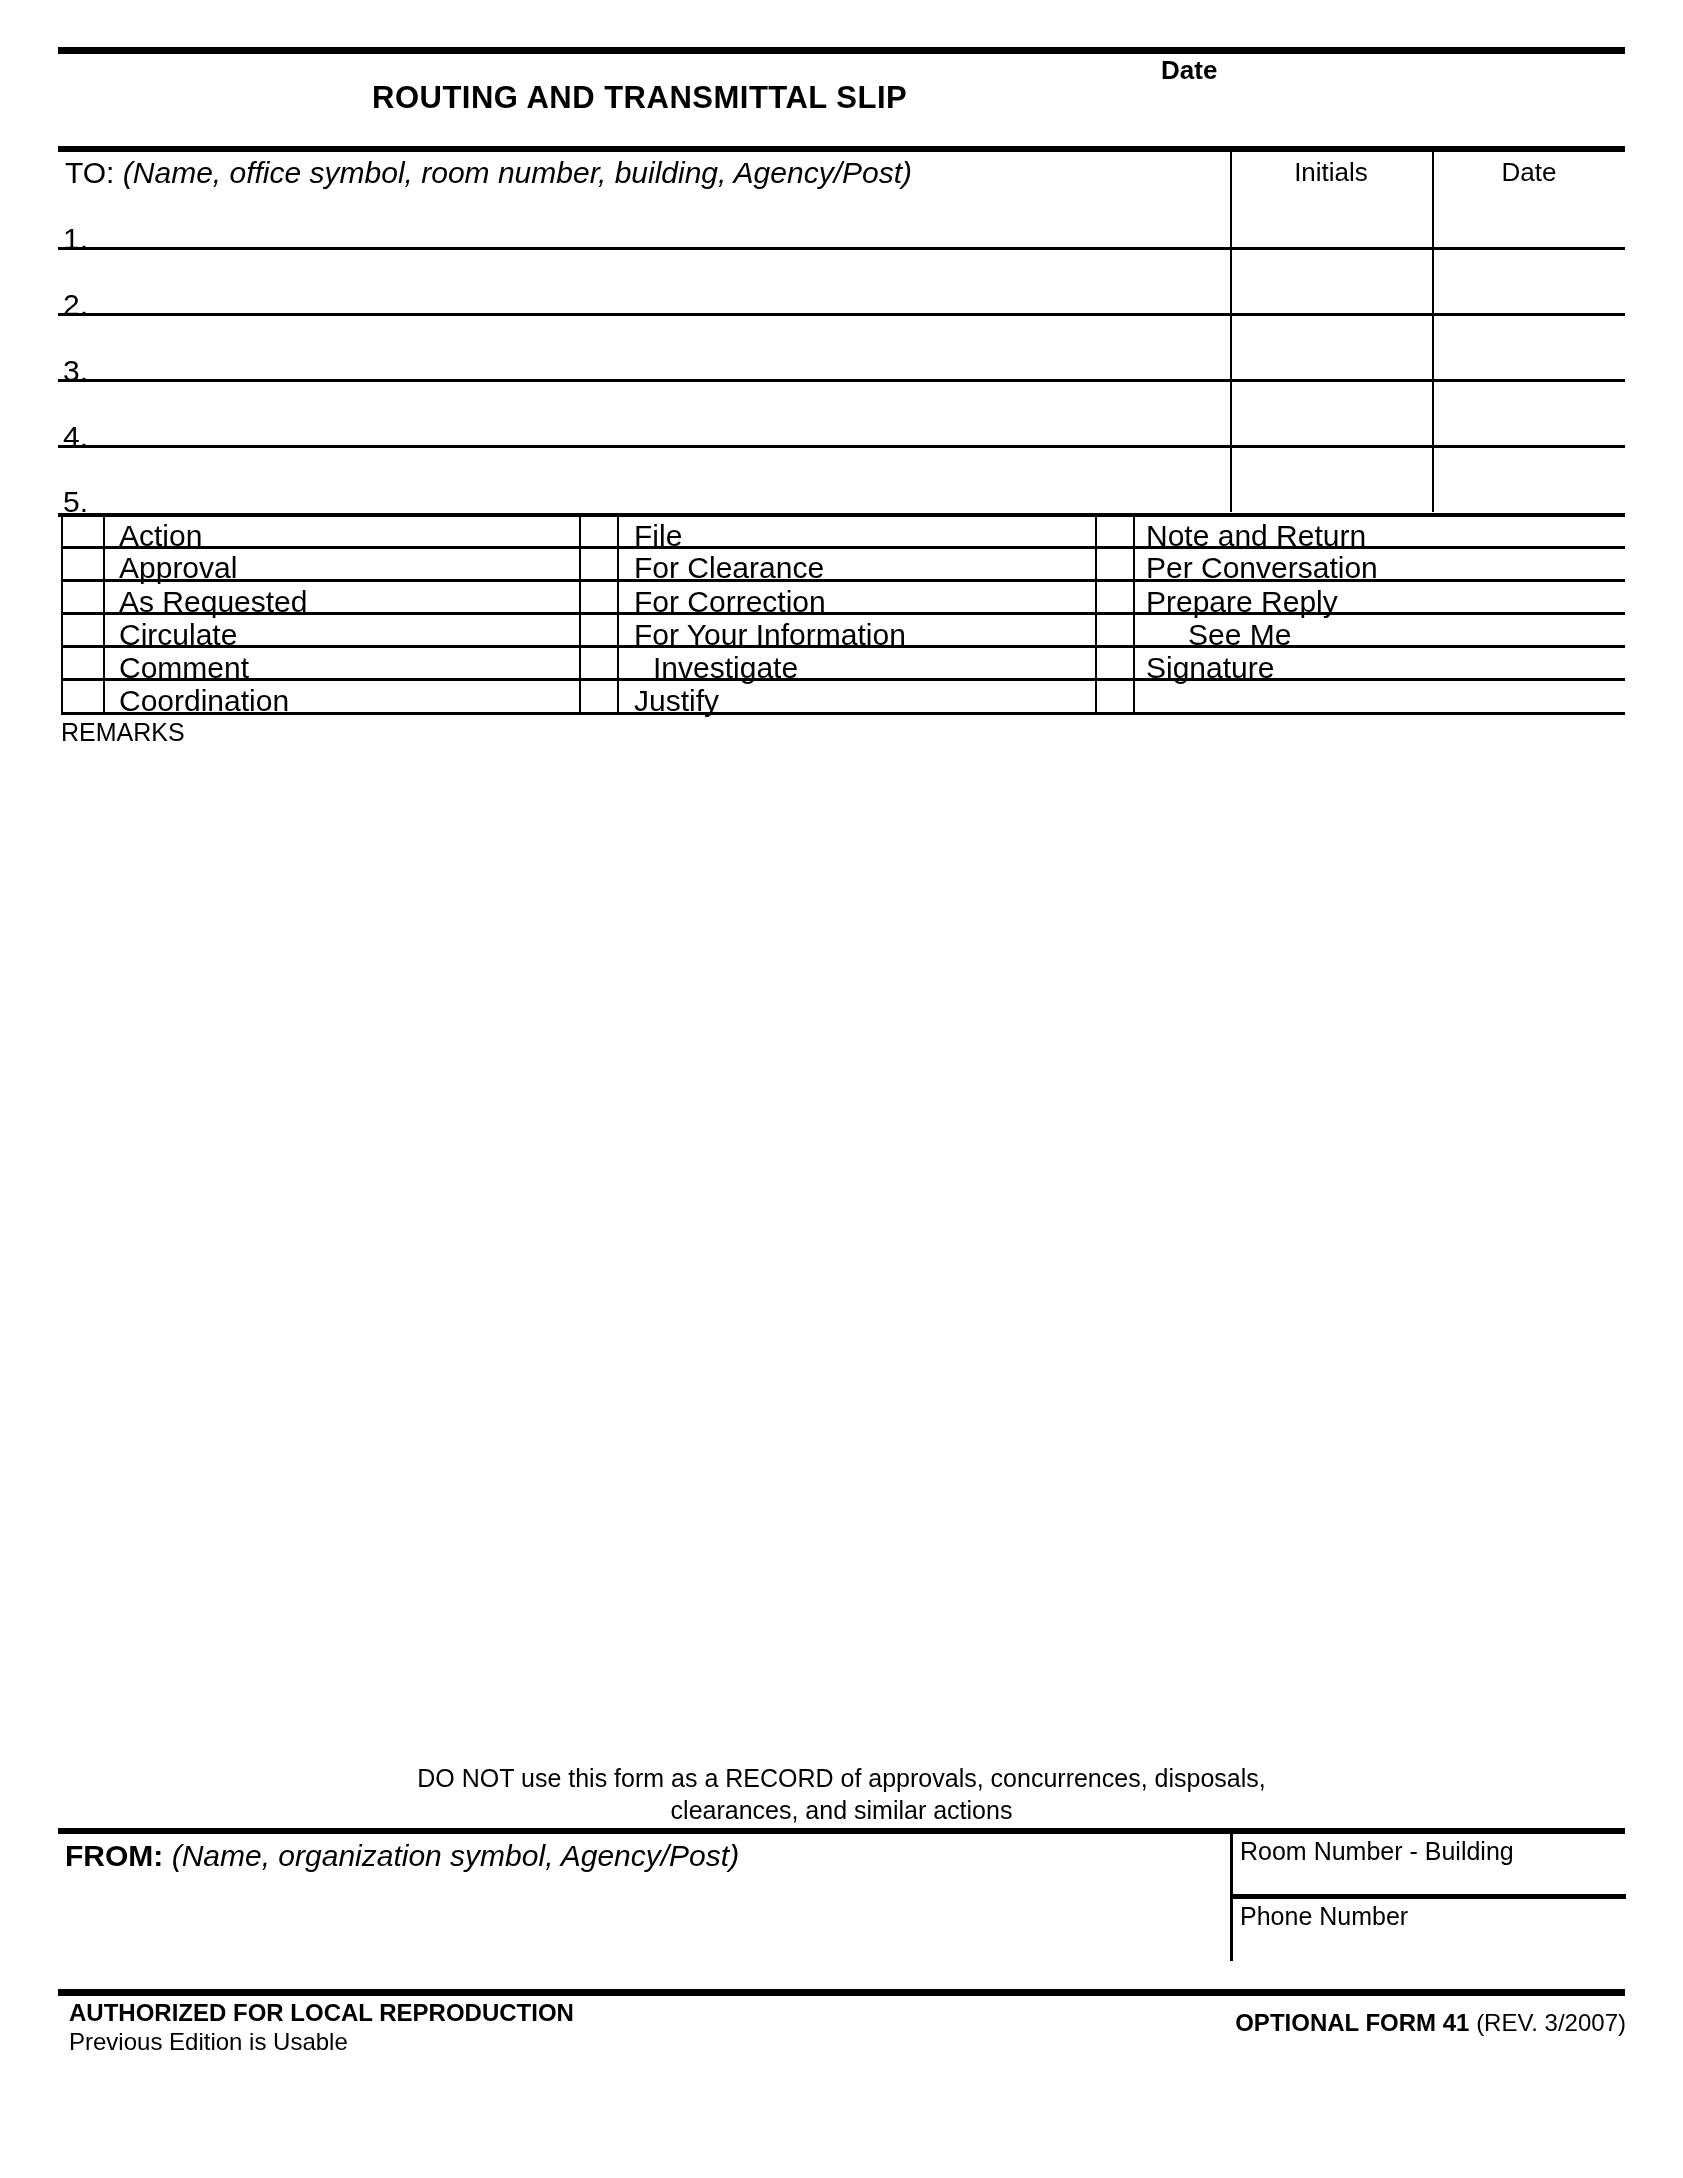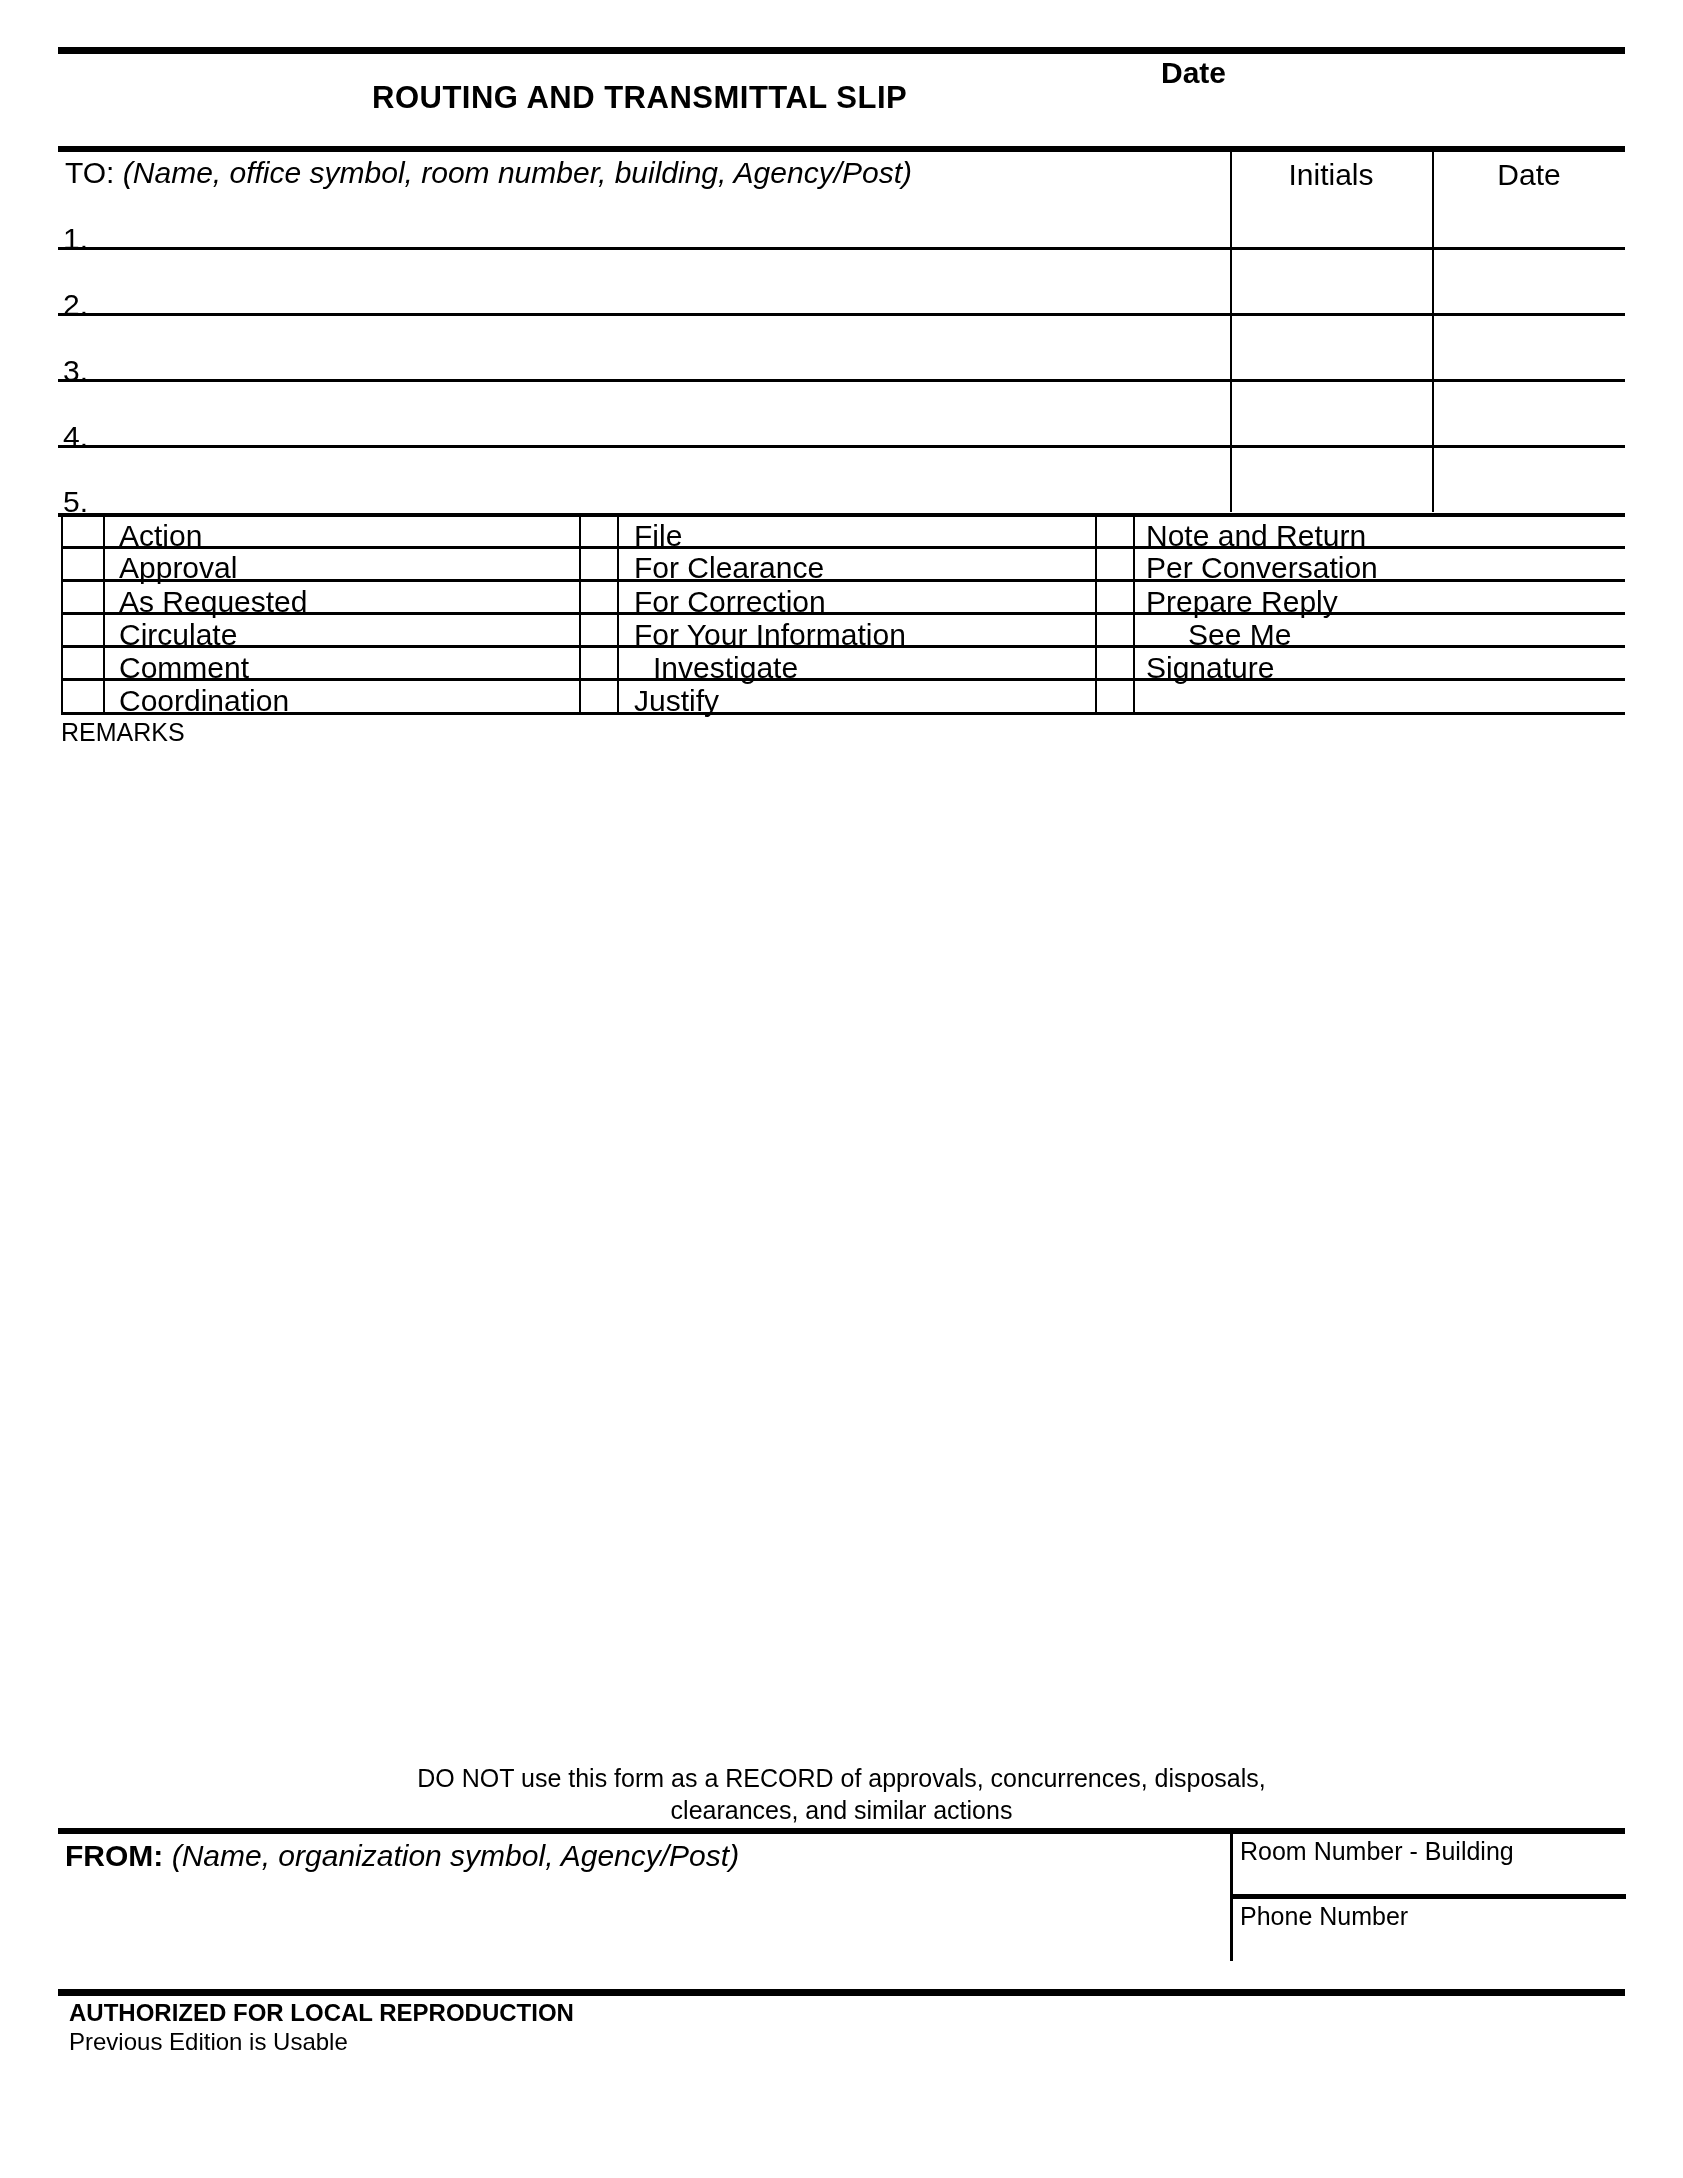--- a/index.html
+++ b/index.html
@@ -5,21 +5,21 @@
   html,body{margin:0;padding:0;background:#e8e8e8;}
   .page{
     position:relative;width:1683px;height:2178px;background:#ffffff;
     font-family:"Liberation Sans", sans-serif;color:#000;overflow:hidden;
   }
   .hline,.vline,.bar{position:absolute;background:#000;}
   .txt{position:absolute;white-space:nowrap;line-height:1.15;}
   .b{font-weight:bold;}
   .i{font-style:italic;}
   .title{font-size:31px;font-weight:bold;letter-spacing:0.5px;}
-  .hdr{font-size:30px;}
+  .hdr{font-size:26px;}
   .base{font-size:24px;}
   .small{font-size:30px;}
   .center{text-align:center;}
   .right{text-align:right;}
   .fill{position:absolute;background:transparent;}
 </style>
 </head>
 <body>
 
 <div class="page">
@@ -135,15 +135,19 @@
   <div class="txt" style="left:1240px;top:1837px;font-size:25px;">Room Number - Building</div>
   <div class="txt" style="left:1240px;top:1902px;font-size:25px;">Phone Number</div>
 
   <div class="fill" style="left:65px;top:1871px;width:1158px;height:89px;"></div>
   <div class="fill" style="left:1238px;top:1863px;width:386px;height:30px;"></div>
   <div class="fill" style="left:1238px;top:1929px;width:386px;height:32px;"></div>
 
   <div class="bar" style="left:58px;top:1989px;width:1567px;height:7px;"></div>
   <div class="txt b base" style="left:69px;top:1999px;">AUTHORIZED FOR LOCAL REPRODUCTION</div>
   <div class="txt base" style="left:69px;top:2028px;">Previous Edition is Usable</div>
+  <div class="txt base right" style="left:1032px;top:2009px;width:594px;">
+    <span class="b">OPTIONAL FORM 41</span>
+    <span>(REV. 3/2007)</span>
+  </div>
 
 </div>
 
 
 </body></html>

